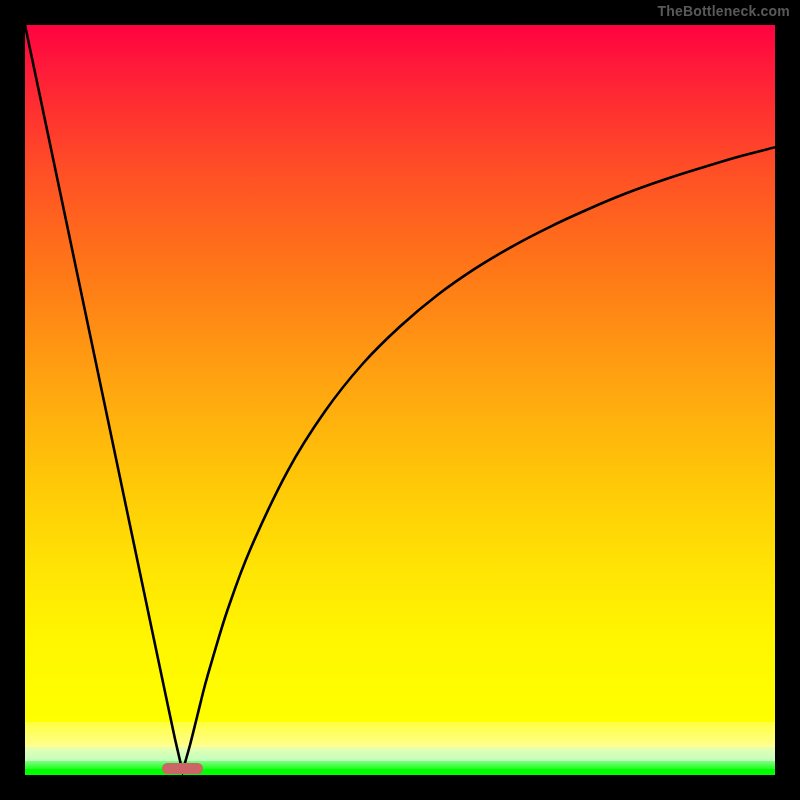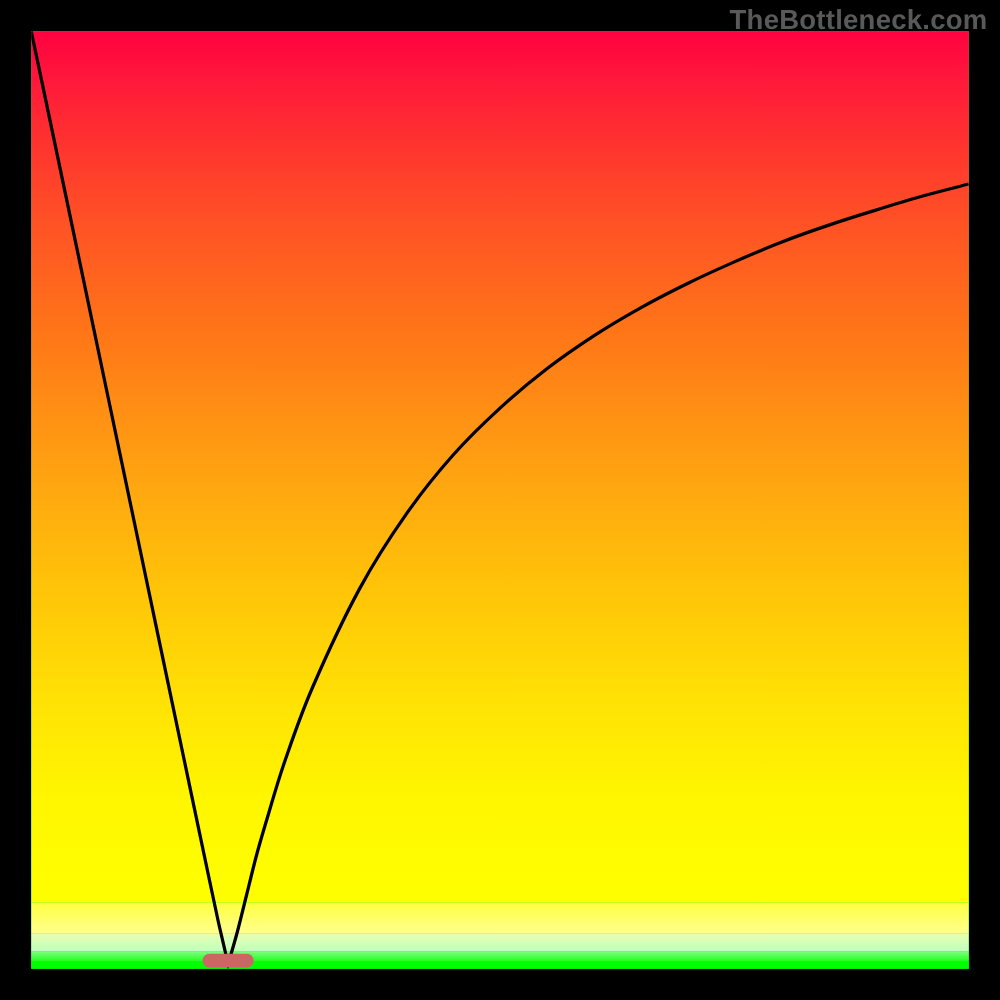--- a/index.html
+++ b/index.html
@@ -97,21 +97,21 @@
     position: absolute;
     border-radius: 8px;
     background: #cc6666;
     height: 11px;
   }
   .watermark {
     position: absolute;
     top: 3px;
     right: 10px;
     color: #595959;
-    font-size: 22px;
+    font-size: 14px;
     font-weight: 600;
     letter-spacing: 0.2px;
     pointer-events: none;
   }
 </style>
 </head>
 <body>
 
 <div class="root">
 

